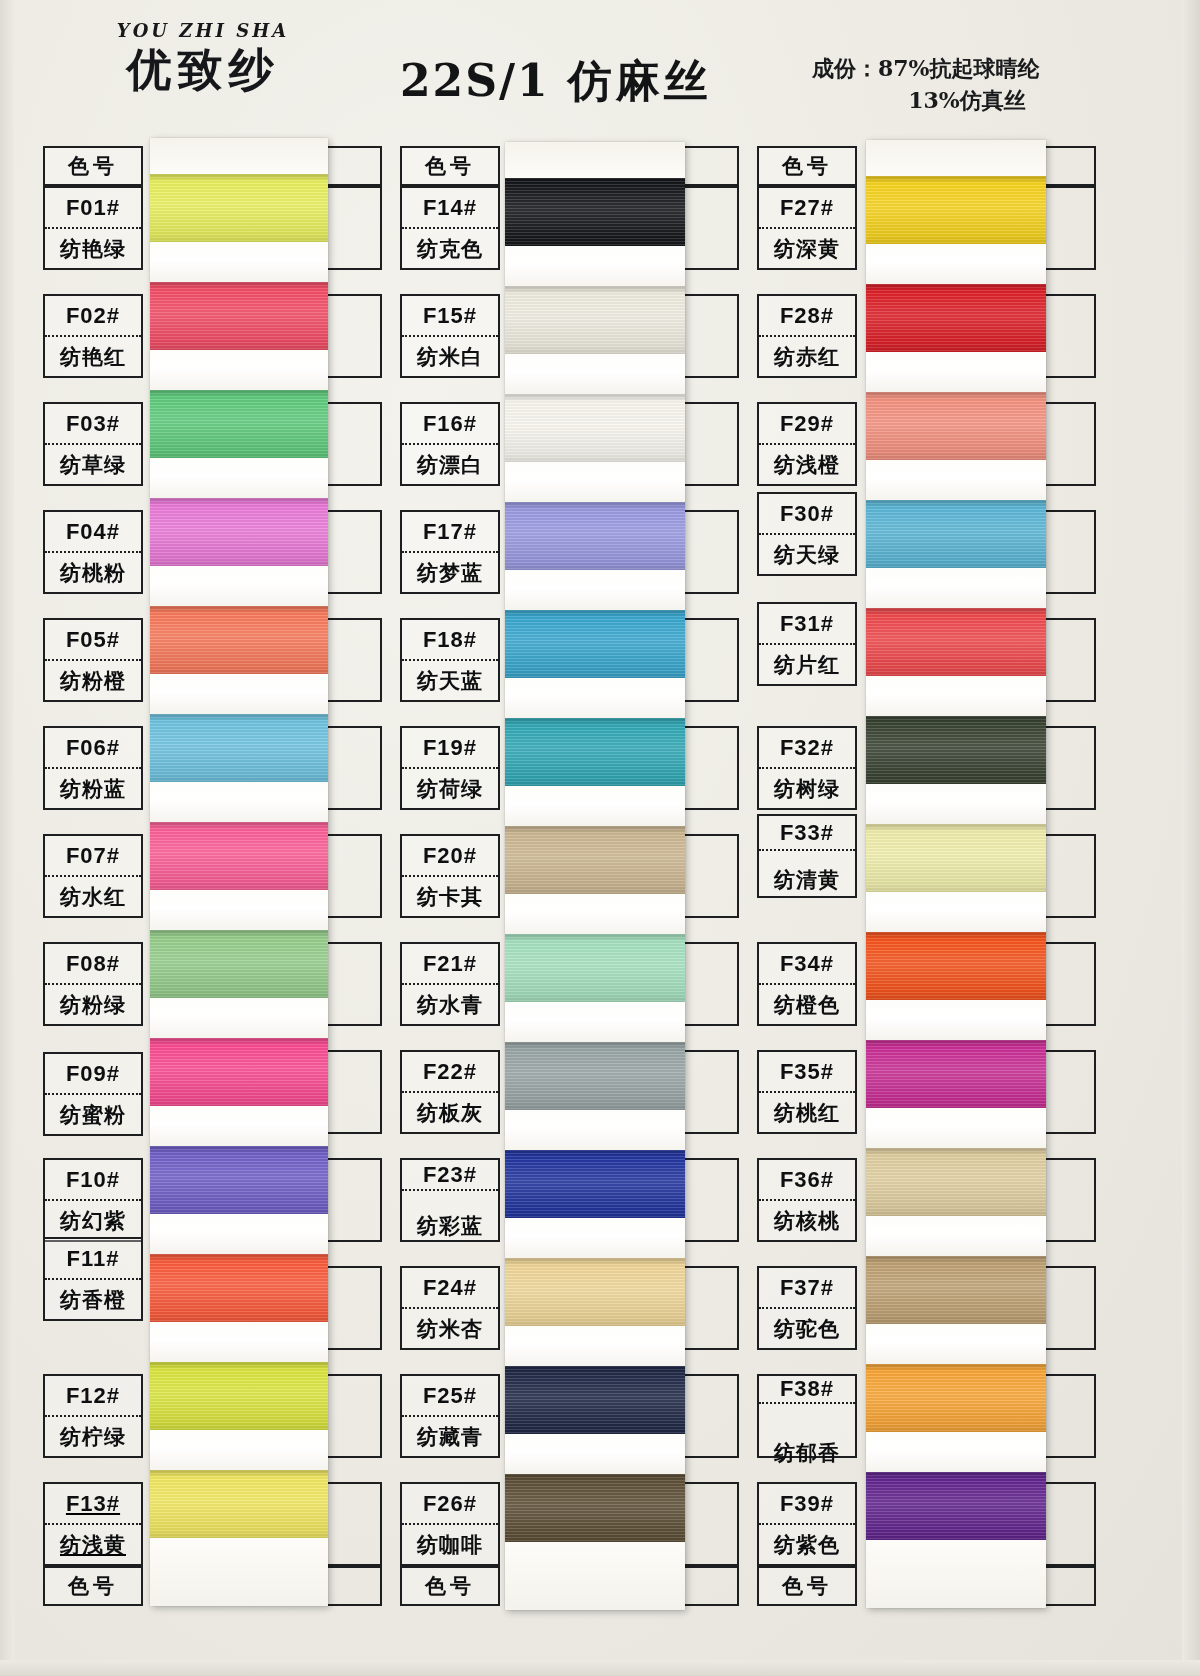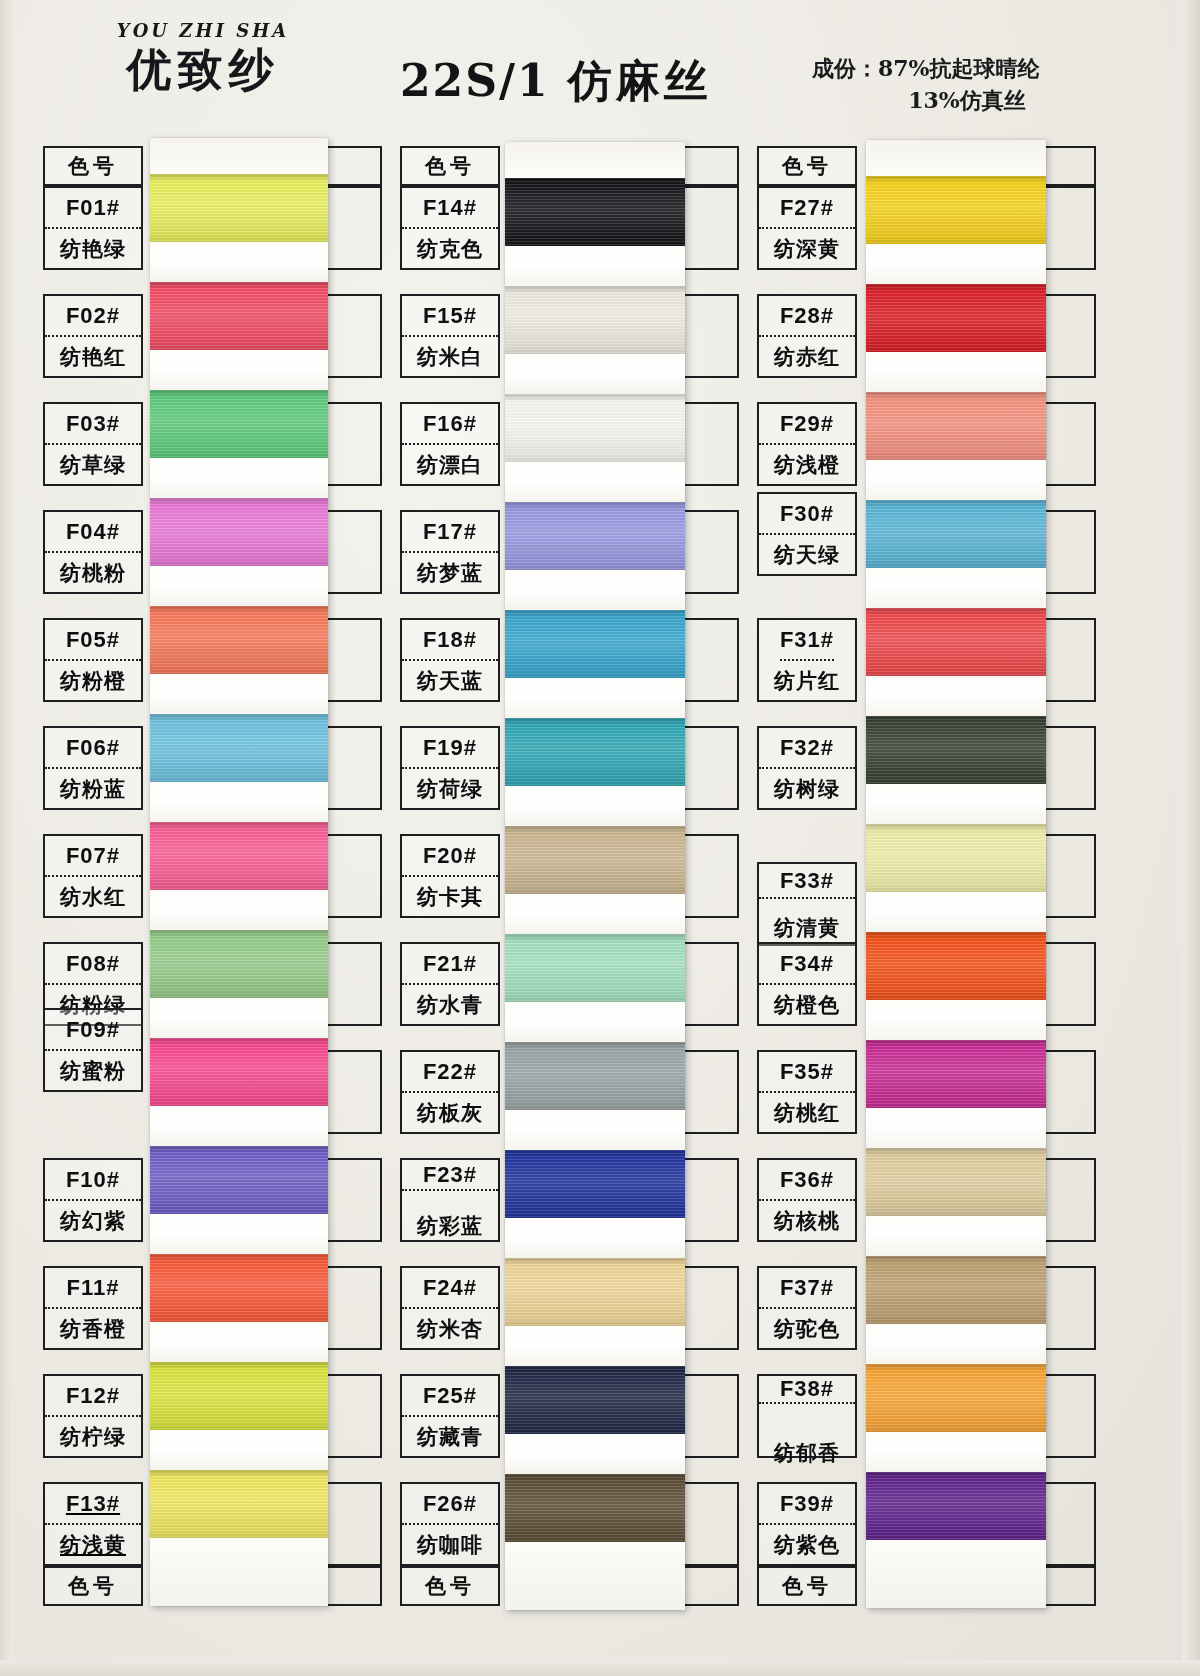--- a/index.html
+++ b/index.html
@@ -223,29 +223,29 @@
           <div class="cell-name">纺粉蓝</div>
         </div>
         <div class="cell cell-pair" style="position: absolute; top: 702px;">
           <div class="cell-code">F07#</div>
           <div class="cell-name">纺水红</div>
         </div>
         <div class="cell cell-pair" style="position: absolute; top: 810px;">
           <div class="cell-code">F08#</div>
           <div class="cell-name">纺粉绿</div>
         </div>
-        <div class="cell cell-pair" style="position: absolute; top: 876px;">
+        <div class="cell cell-pair" style="position: absolute; top: 920px;">
           <div class="cell-code">F09#</div>
           <div class="cell-name">纺蜜粉</div>
         </div>
         <div class="cell cell-pair" style="position: absolute; top: 1026px;">
           <div class="cell-code">F10#</div>
           <div class="cell-name">纺幻紫</div>
         </div>
-        <div class="cell cell-pair" style="position: absolute; top: 1134px;">
+        <div class="cell cell-pair" style="position: absolute; top: 1105px;">
           <div class="cell-code">F11#</div>
           <div class="cell-name">纺香橙</div>
         </div>
         <div class="cell cell-pair" style="position: absolute; top: 1242px;">
           <div class="cell-code">F12#</div>
           <div class="cell-name">纺柠绿</div>
         </div>
         <div class="cell cell-pair" style="position: absolute; top: 1350px; text-decoration: underline;">
           <div class="cell-code">F13#</div>
           <div class="cell-name">纺浅黄</div>
@@ -415,29 +415,29 @@
           <div class="cell-name">纺赤红</div>
         </div>
         <div class="cell cell-pair" style="position: absolute; top: 270px;">
           <div class="cell-code">F29#</div>
           <div class="cell-name">纺浅橙</div>
         </div>
         <div class="cell cell-pair" style="position: absolute; top: 360px;">
           <div class="cell-code">F30#</div>
           <div class="cell-name">纺天绿</div>
         </div>
-        <div class="cell cell-pair" style="position: absolute; top: 486px; align-items: center;">
+        <div class="cell cell-pair" style="position: absolute; top: 470px;">
           <div class="cell-code">F31#</div>
           <div class="cell-name">纺片红</div>
         </div>
         <div class="cell cell-pair" style="position: absolute; top: 594px;">
           <div class="cell-code">F32#</div>
           <div class="cell-name">纺树绿</div>
         </div>
-        <div class="cell cell-pair" style="position: absolute; top: 730px; gap: 12px;">
+        <div class="cell cell-pair" style="position: absolute; top: 682px; gap: 12px;">
           <div class="cell-code">F33#</div>
           <div class="cell-name">纺清黄</div>
         </div>
         <div class="cell cell-pair" style="position: absolute; top: 810px;">
           <div class="cell-code">F34#</div>
           <div class="cell-name">纺橙色</div>
         </div>
         <div class="cell cell-pair" style="position: absolute; top: 918px;">
           <div class="cell-code">F35#</div>
           <div class="cell-name">纺桃红</div>

